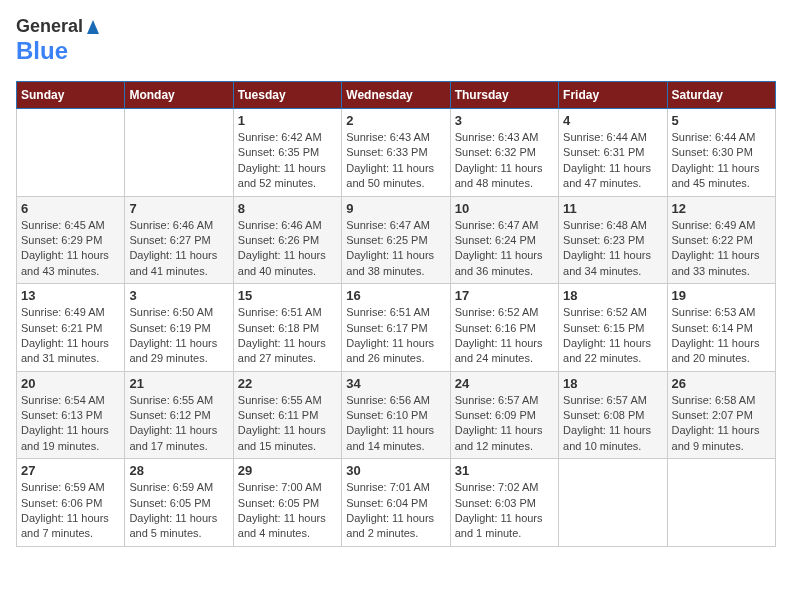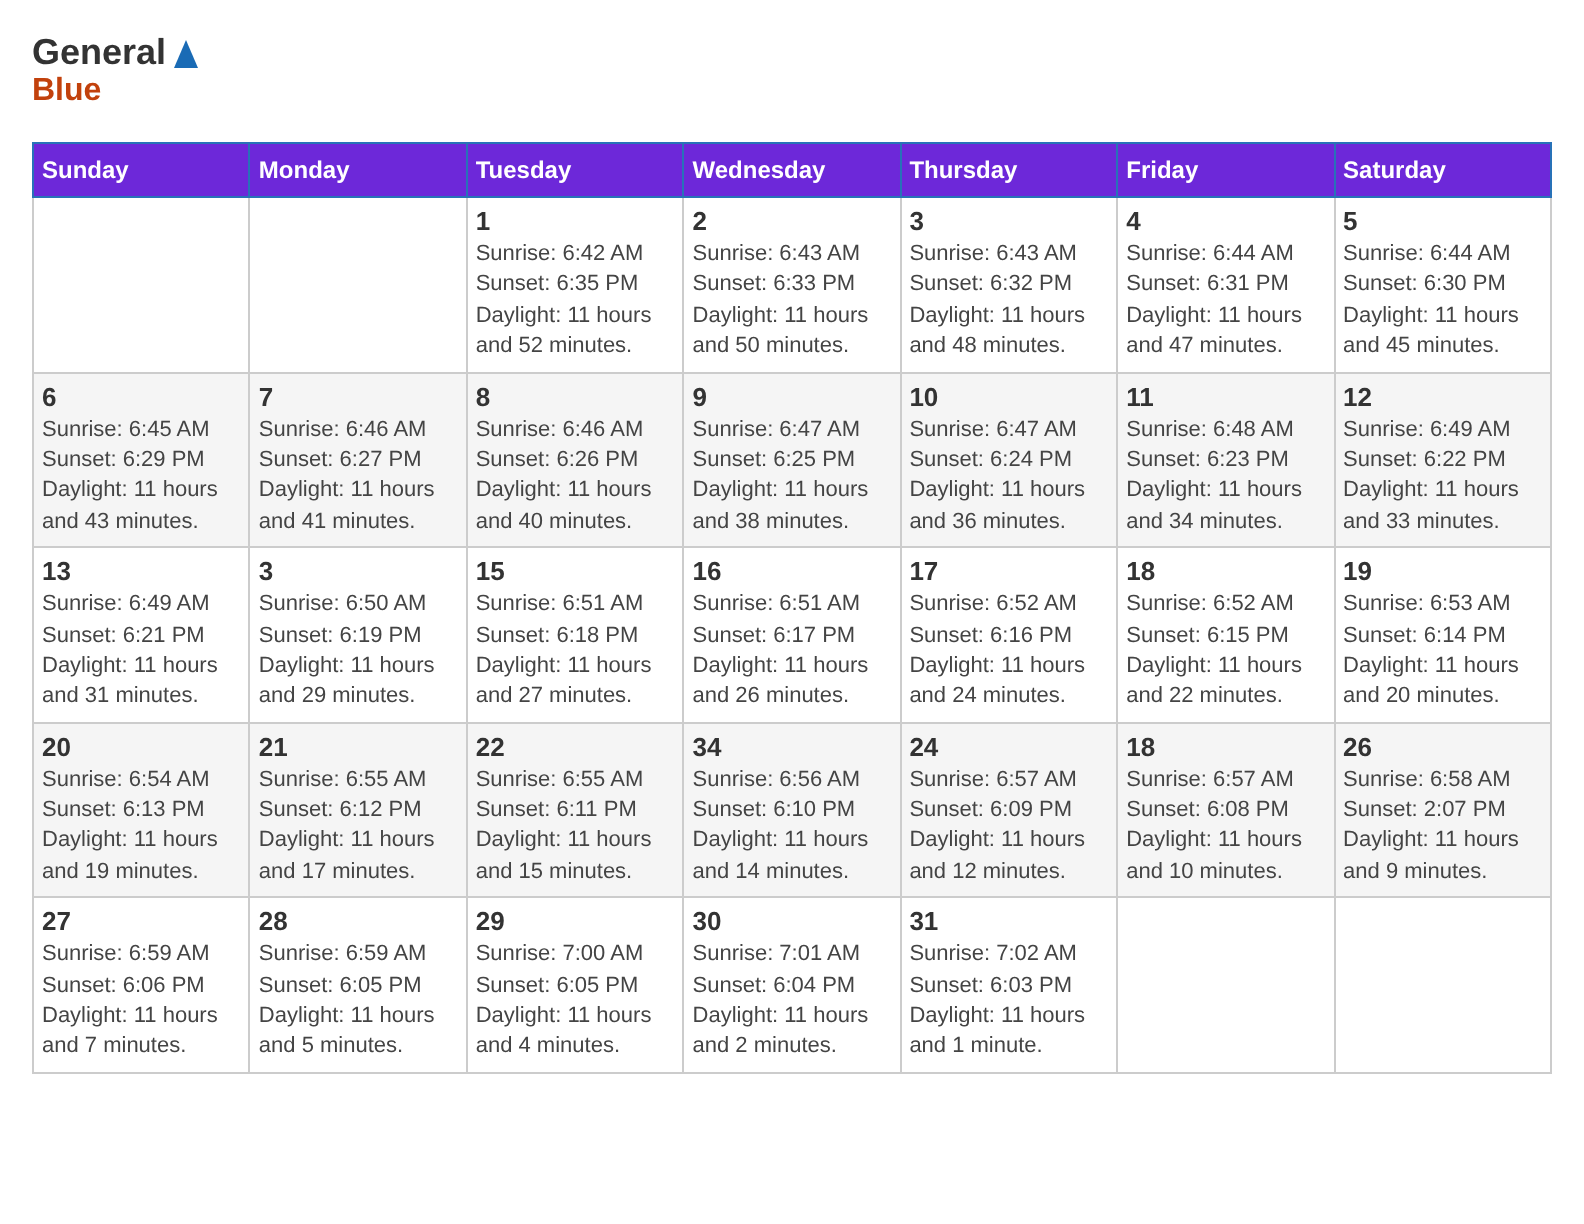--- a/index.html
+++ b/index.html
@@ -20,43 +20,43 @@
       display: flex;
       flex-direction: column;
       align-items: flex-start;
     }
     .logo-general {
       font-size: 18px;
       font-weight: bold;
       color: #333;
     }
     .logo-blue {
-      font-size: 16px;
+      font-size: 24px;
       font-weight: bold;
-      color: #c2410c;
+      color: #3b82f6;
     }
     .title-section {
       text-align: right;
     }
     .month-title {
       font-size: 36px;
       font-weight: normal;
       color: #333;
     }
     .location {
       font-size: 16px;
       color: #555;
     }
     .calendar {
       width: 100%;
       border-collapse: collapse;
       font-size: 11px;
     }
     .calendar th {
-      background: #6d28d9;
+      background: #7f1d1d;
       color: #fff;
       padding: 6px 4px;
       text-align: left;
       font-size: 12px;
       font-weight: bold;
       border: 1px solid #2872b8;
     }
     .calendar td {
       border: 1px solid #ccc;
       vertical-align: top;

